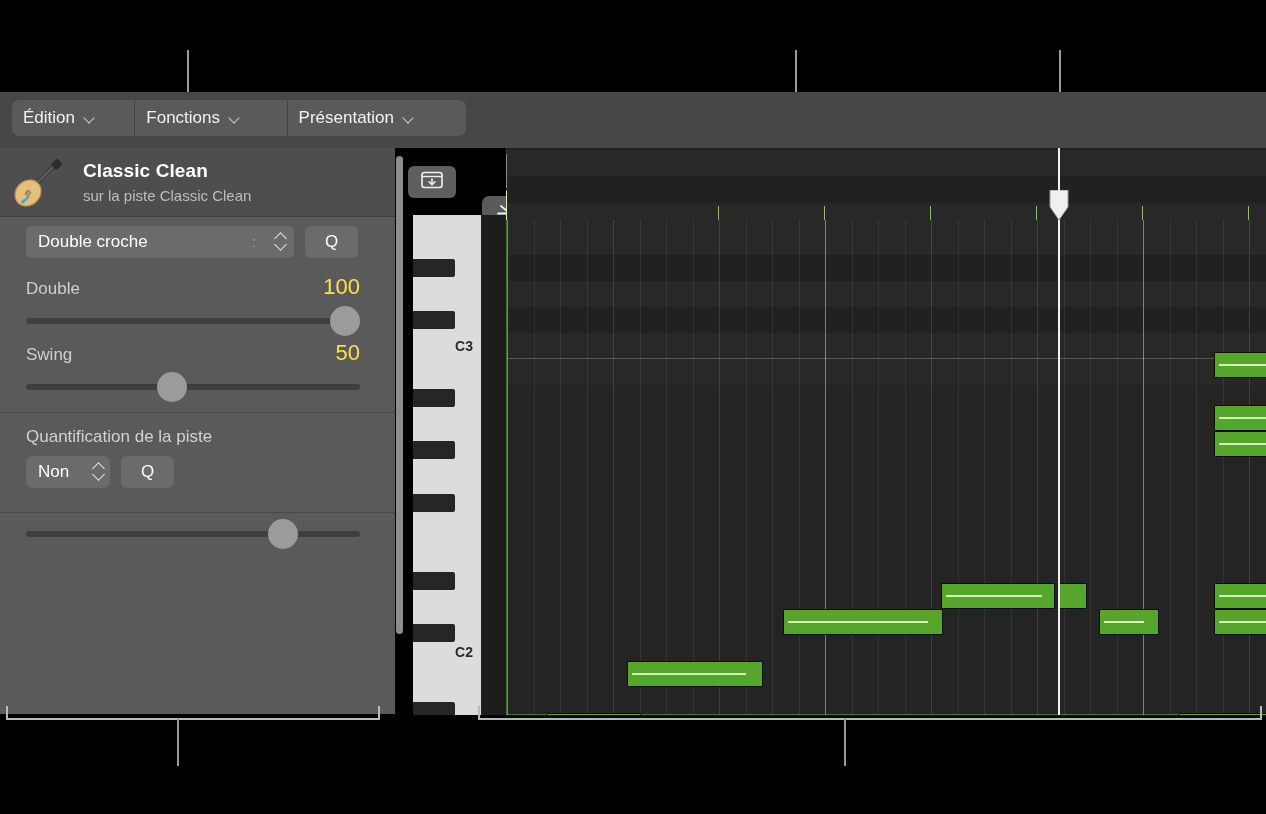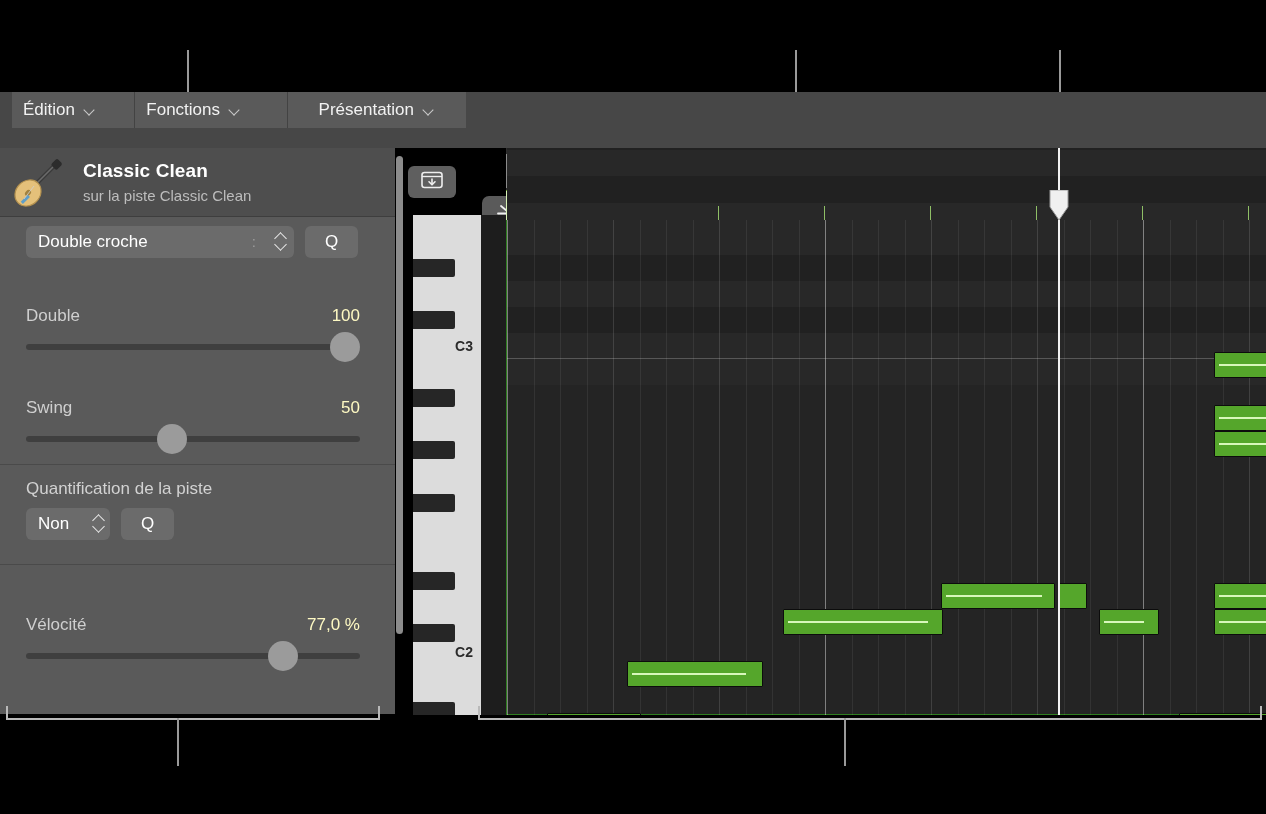--- a/index.html
+++ b/index.html
@@ -6,22 +6,22 @@
   body{width:1266px;height:814px;overflow:hidden;font-family:"Liberation Sans",sans-serif;-webkit-font-smoothing:antialiased;}
   #root{position:relative;width:1266px;height:814px;background:#000;}
 
   
   .callout-v{position:absolute;width:2px;background:#9a9a9a;}
   .callout-bracket{position:absolute;height:2px;background:#b9b9b9;}
   .callout-tick{position:absolute;width:2px;background:#b9b9b9;}
 
   
   #toolbar{position:absolute;left:0;top:92px;width:1266px;height:56px;background:#474747;}
-  .menu-group{position:absolute;top:0;height:36px;display:flex;align-items:stretch;
-    background:#5a5a5a;border-radius:0;overflow:hidden;}
+  .menu-group{position:absolute;top:8px;height:36px;display:flex;align-items:stretch;
+    background:#5a5a5a;border-radius:7px;overflow:hidden;}
   .menu-btn{display:flex;align-items:center;gap:10px;padding:0 11px;color:#f2f2f2;font-size:17px;
     border-right:1px solid #434343;white-space:nowrap;}
   .menu-btn:last-child{border-right:none;}
   .chev{width:11px;height:11px;position:relative;flex:none;opacity:.85;}
   .chev:before{content:"";position:absolute;left:0;top:1px;width:7px;height:7px;
     border-left:1.6px solid #ddd;border-bottom:1.6px solid #ddd;transform:rotate(-45deg);}
 
   .tbtn{position:absolute;top:104px;height:33px;border-radius:7px;background:#5a5a5a;
     display:flex;align-items:center;justify-content:center;}
   .tbtn svg{display:block;}
@@ -52,21 +52,21 @@
      border-left:1.7px solid #f0f0f0;border-top:1.7px solid #f0f0f0;}
   .stepper:before{top:2px;transform:rotate(45deg);}
   .stepper:after{top:8px;transform:rotate(-135deg);}
   .qbtn{width:53px;height:32px;border-radius:6px;background:#6b6b6b;color:#fff;font-size:17px;
      display:flex;align-items:center;justify-content:center;flex:none;}
   .colon{position:absolute;right:38px;top:7px;color:#9c9c9c;font-size:15px;}
 
   .slider-label{display:flex;justify-content:space-between;align-items:baseline;
      width:334px;margin-top:16px;}
   .slider-label .nm{color:#cfcfcf;font-size:17px;}
-  .slider-label .vl{color:#fef9c3;font-size:17px;margin-top:32px;}
+  .slider-label .vl{color:#fde047;font-size:22px;}
   .track{position:relative;width:334px;height:6px;border-radius:3px;background:#3f3f3f;margin-top:18px;}
   .knob{position:absolute;top:-12px;width:30px;height:30px;border-radius:50%;background:#9b9b9b;}
 
   .hsep{height:1px;background:#4a4a4a;margin:22px 0 0 0;}
 
   #insp-scroll{position:absolute;right:-9px;top:8px;width:9px;height:480px;}
   #insp-scroll .thumb{position:absolute;left:1px;top:0;width:7px;height:478px;border-radius:4px;background:#8c8c8c;}
 
   
   #pianokeys{position:absolute;left:413px;top:215px;width:68px;height:500px;overflow:hidden;background:#d9d9d9;}
@@ -111,21 +111,21 @@
 
     <div class="menu-group" style="left:12px;width:454px;">
       <div class="menu-btn" style="width:118px;">
         <span>Édition</span>
         <span class="chev"></span>
       </div>
       <div class="menu-btn" style="width:152px;">
         <span>Fonctions</span>
         <span class="chev"></span>
       </div>
-      <div class="menu-btn" style="width:184px;justify-content:center;">
+      <div class="menu-btn" style="width:184px;">
         <span>Présentation</span>
         <span class="chev"></span>
       </div>
     </div>
 
     <div class="tbtn" style="left:482px;width:50px;">
       <span>
         <svg width="26" height="22" viewBox="0 0 26 22">
           <polyline points="7,4 13,9 19,4" fill="none" stroke="#f0f0f0" stroke-width="1.8" stroke-linecap="round" stroke-linejoin="round"></polyline>
           <line x1="4" y1="11.5" x2="22" y2="11.5" stroke="#f0f0f0" stroke-width="1.8" stroke-linecap="round"></line>
@@ -267,24 +267,20 @@
           <span class="lbl">Non</span>
           <span class="stepper" style="margin-left:2px;"></span>
         </div>
         <div class="qbtn">Q</div>
       </div>
     </div>
 
     <div class="hsep" style="margin-top:24px;"></div>
 
     <div class="sec">
-      <div class="slider-label" style="margin-top:18px;">
-        <span class="nm">Vélocité</span>
-        <span class="vl">77,0 %</span>
-      </div>
       <div class="track">
         <div class="knob" style="left:242px;"></div>
       </div>
     </div>
 
     <div id="insp-scroll">
       <div class="thumb"></div>
     </div>
   </div>
 

